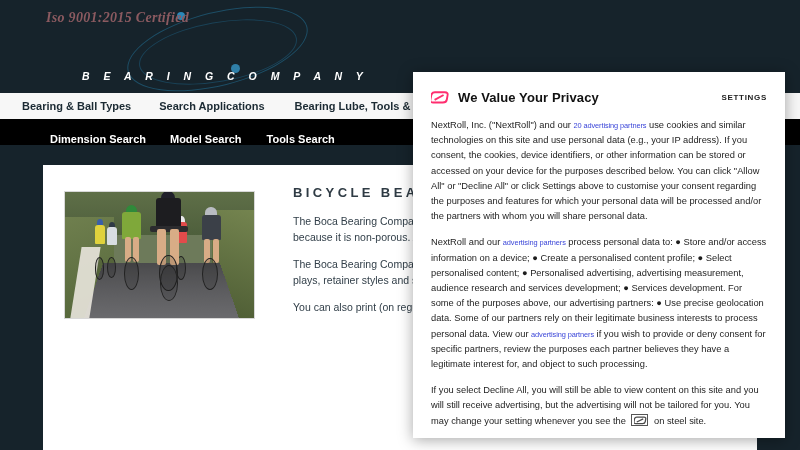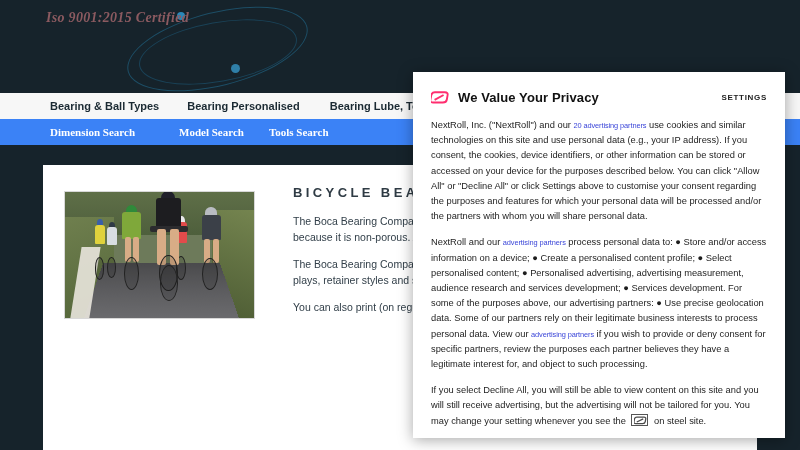--- a/index.html
+++ b/index.html
@@ -54,36 +54,36 @@
   
   #nav-primary {
     position:absolute; left:0; top:93px; width:800px; height:26px;
     background:#f7f7f7;
     display:flex; align-items:center;
   }
   #nav-primary .nav-item {
     font-size:11px; font-weight:bold; color:#1b2a33;
     white-space:nowrap; cursor:pointer;
   }
-  #nav-primary .nav-item:nth-child(1){ margin-left:50px; }
+  #nav-primary .nav-item:nth-child(1){ margin-left:22px; }
   #nav-primary .nav-item:nth-child(2){ margin-left:28px; }
   #nav-primary .nav-item:nth-child(3){ margin-left:30px; }
 
   
   #nav-secondary {
     position:absolute; left:0; top:119px; width:800px; height:26px;
-    background:#3b82f6;
-    display:flex; align-items:center;font-family:Liberation Serif, serif;
+    background:#000000;
+    display:flex; align-items:flex-end;
   }
   #nav-secondary .nav-item {
     font-size:11px; font-weight:bold; color:#ffffff;
     white-space:nowrap; cursor:pointer;
   }
   #nav-secondary .nav-item:nth-child(1){ margin-left:50px; }
-  #nav-secondary .nav-item:nth-child(2){ margin-left:44px; }
+  #nav-secondary .nav-item:nth-child(2){ margin-left:24px; }
   #nav-secondary .nav-item:nth-child(3){ margin-left:25px; }
 
   
   #content-card {
     position:absolute; left:43px; top:165px; width:714px; height:285px;
     background:#ffffff; overflow:hidden;
   }
 
   
   #bike-photo {
@@ -190,26 +190,27 @@
 
 <div id="page-frame"></div>
 
 <div id="site-header">
   <div id="logo-block">
     <div class="orbit" id="orbit1"></div>
     <div class="orbit" id="orbit2"></div>
     <div class="orbit-dot" id="dot1"></div>
     <div class="orbit-dot" id="dot2"></div>
     <div id="iso-text">Iso 9001:2015 Certified</div>
+    <div id="logo-sub">B E A R I N G   C O M P A N Y</div>
   </div>
 </div>
 
 <nav id="nav-primary">
   <span class="nav-item">Bearing &amp; Ball Types</span>
-  <span class="nav-item">Bearing Personalised</span>
+  <span class="nav-item">Search Applications</span>
   <span class="nav-item">Bearing Lube, Tools &amp; More</span>
 </nav>
 
 <nav id="nav-secondary">
   <span class="nav-item">Dimension Search</span>
   <span class="nav-item">Model Search</span>
   <span class="nav-item">Tools Search</span>
 </nav>
 
 <main id="content-card">

